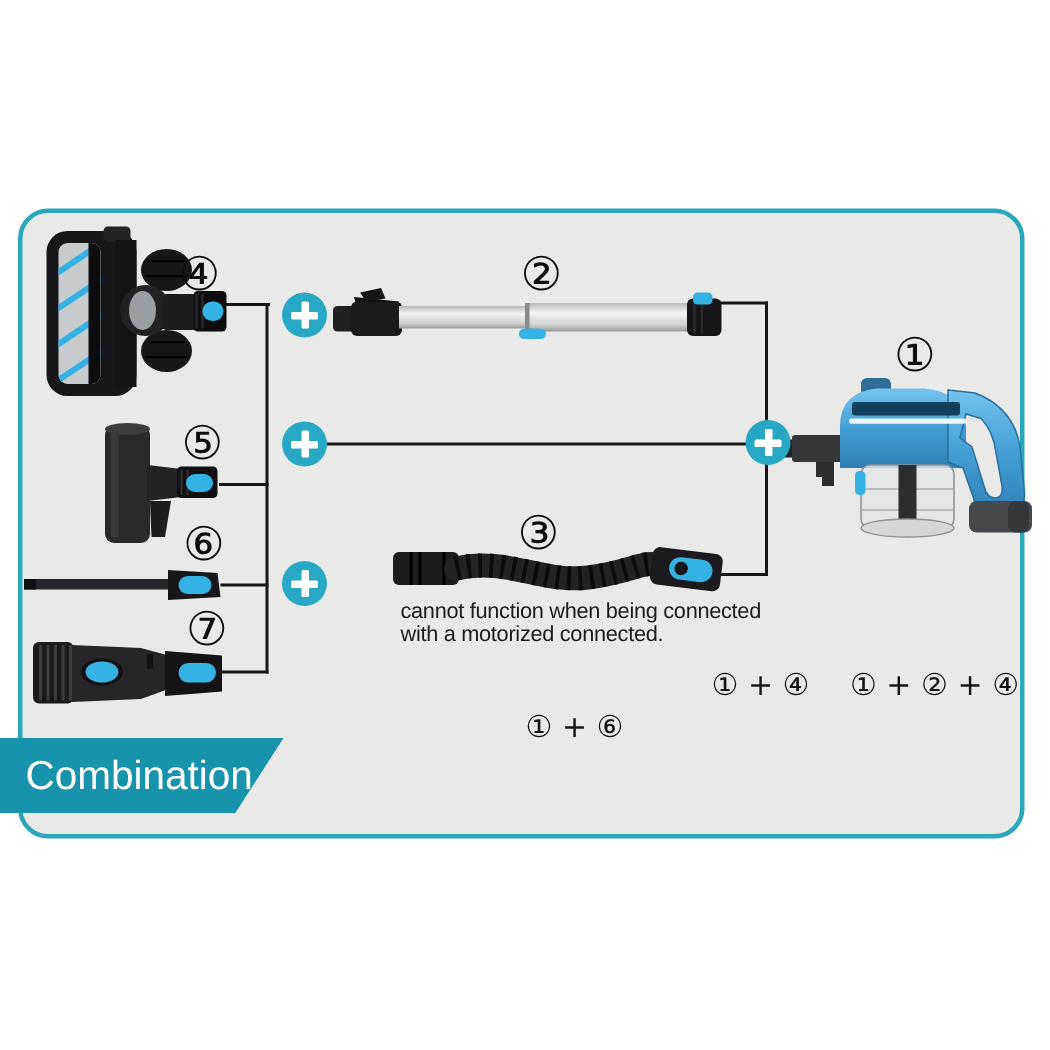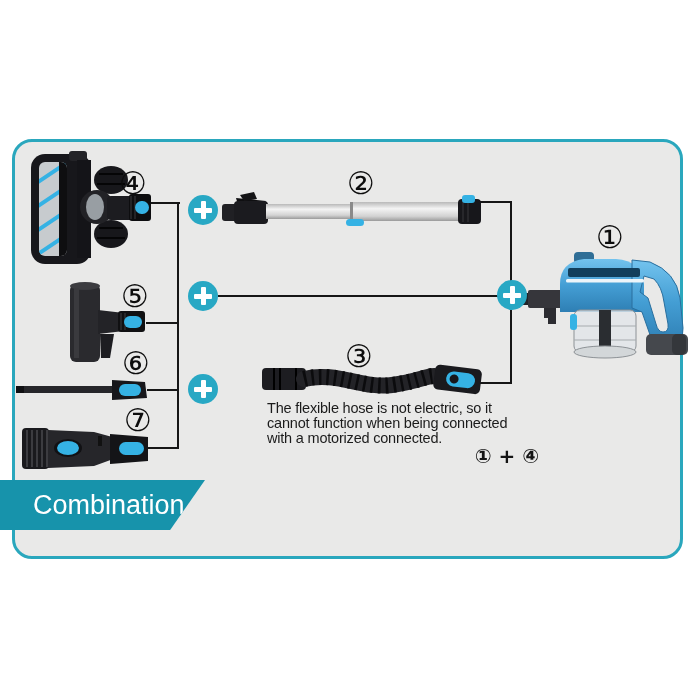--- a/index.html
+++ b/index.html
@@ -13,23 +13,23 @@
   .plus .pb-v{position:absolute;left:12.5px;top:6px;width:5px;height:18px;background:#fff;border-radius:1px;}
   .plabel{position:absolute;z-index:4;font-family:"DejaVu Sans",sans-serif;
           font-size:31px;line-height:1;color:#0d0d0d;}
   .part{position:absolute;z-index:2;}
   .note{position:absolute;left:267px;top:401px;width:242px;z-index:4;
         font-size:14.5px;line-height:15px;letter-spacing:-0.2px;color:#1b1b1b;}
   .combo{position:absolute;left:330px;top:442px;width:356px;z-index:4;}
   .combo-row{display:flex;height:28px;align-items:center;}
   .combo-cell{font-family:"DejaVu Sans",sans-serif;font-size:20px;color:#141414;
               text-align:center;white-space:nowrap;}
-  .c1{width:124px;} .c2{width:106px;font-weight:bold;} .c3{width:126px;}
-  .banner{position:absolute;left:0px;top:480px;width:189px;height:50px;background:#1793ab;
-          clip-path:polygon(0 0,100% 0,83% 100%,0 100%);z-index:6;padding-left:16px;}
+  .c1{width:124px;} .c2{width:106px;} .c3{width:126px;}
+  .banner{position:absolute;left:0px;top:492px;width:189px;height:50px;background:#1793ab;
+          clip-path:polygon(0 0,100% 0,83% 100%,0 100%);z-index:6;}
   .banner-label{display:block;padding-left:17px;line-height:50px;font-size:27px;color:#ffffff;}
 </style>
 </head>
 <body>
 
 <div class="canvas">
 
   <div class="panel"></div>
 
   <div class="cline" style="left:146px;top:202px;width:34px;height:2px;"></div>
@@ -176,31 +176,32 @@
     <path d="M42 19 C 75 11, 100 29, 130 25 S 168 13, 178 17" stroke="#232327" stroke-width="16" fill="none" stroke-linecap="round"></path>
     <path d="M42 19 C 75 11, 100 29, 130 25 S 168 13, 178 17" stroke="#0b0b0d" stroke-width="16" fill="none" stroke-dasharray="2.5 5"></path>
     <g transform="rotate(7 196 20)">
       <rect x="172" y="7" width="47" height="25" rx="5" fill="#1a1a1e"></rect>
       <rect x="184" y="12" width="29" height="15" rx="7.5" fill="#35b2e4"></rect>
       <circle cx="192" cy="19.5" r="4.5" fill="#17171b"></circle>
     </g>
   </svg>
 
   <div class="note">
-    <div>The flexible hose is not electric, so it</div>
     <div>cannot function when being connected</div>
     <div>with a motorized connected.</div>
   </div>
 
   <div class="combo">
     <div class="combo-row">
       <span class="combo-cell c1"></span>
       <span class="combo-cell c2">① + ④</span>
+      <span class="combo-cell c3">① + ② + ④</span>
     </div>
     <div class="combo-row">
+      <span class="combo-cell c2">① + ⑥</span>
     </div>
     <div class="combo-row">
     </div>
   </div>
 
   <div class="banner">
     <span class="banner-label">Combination</span>
   </div>
 
 </div>

